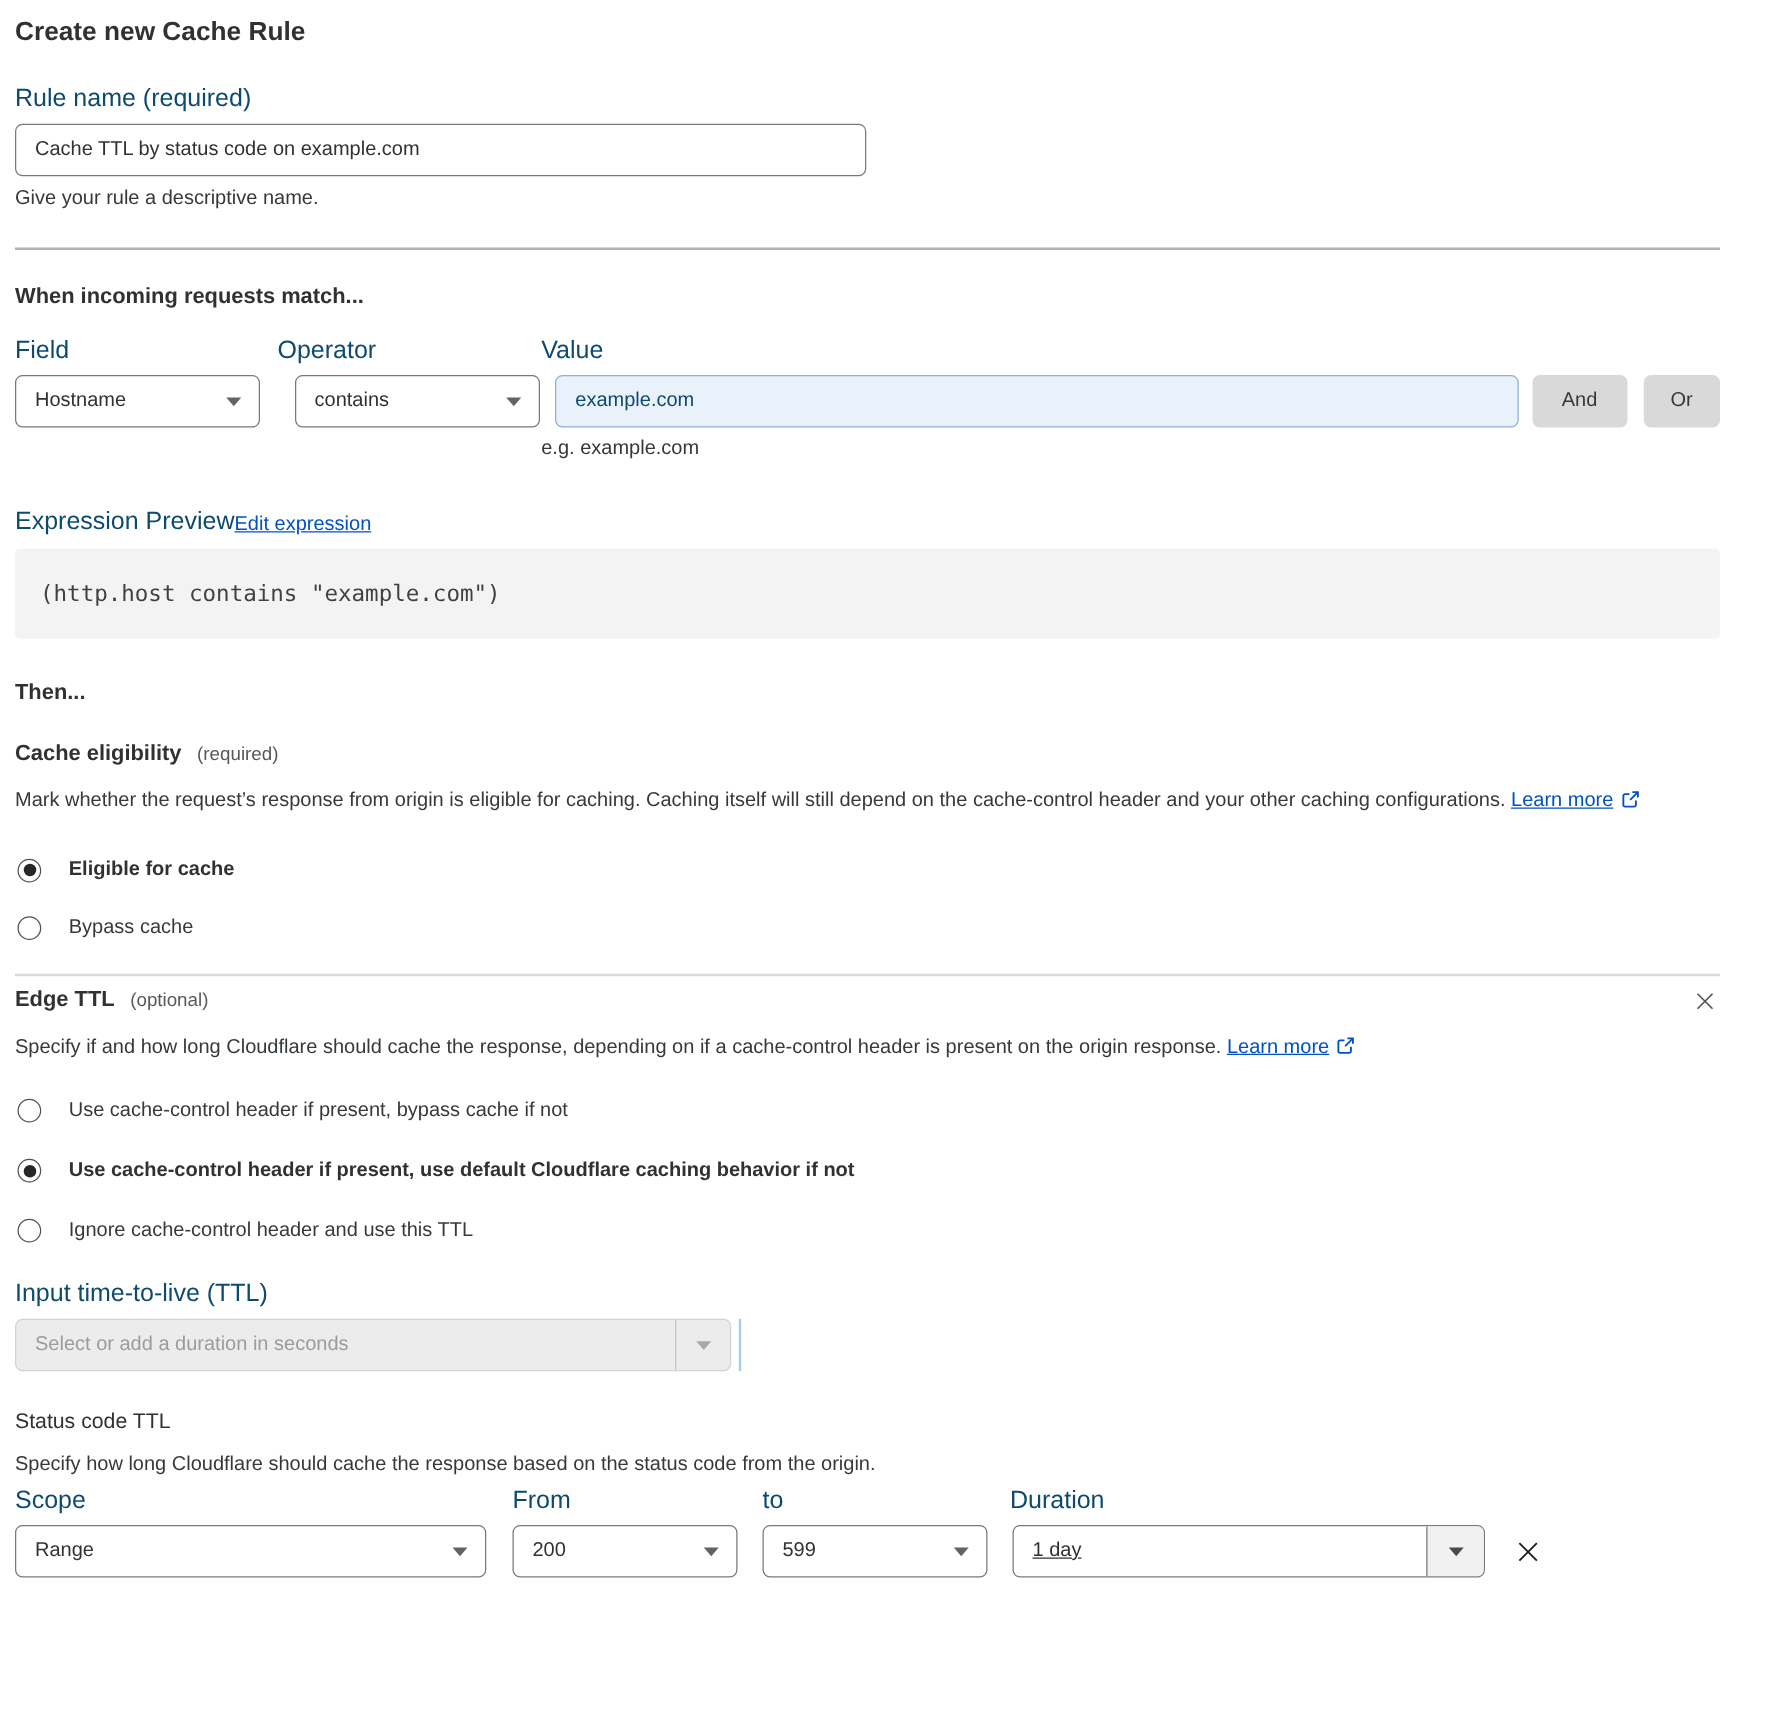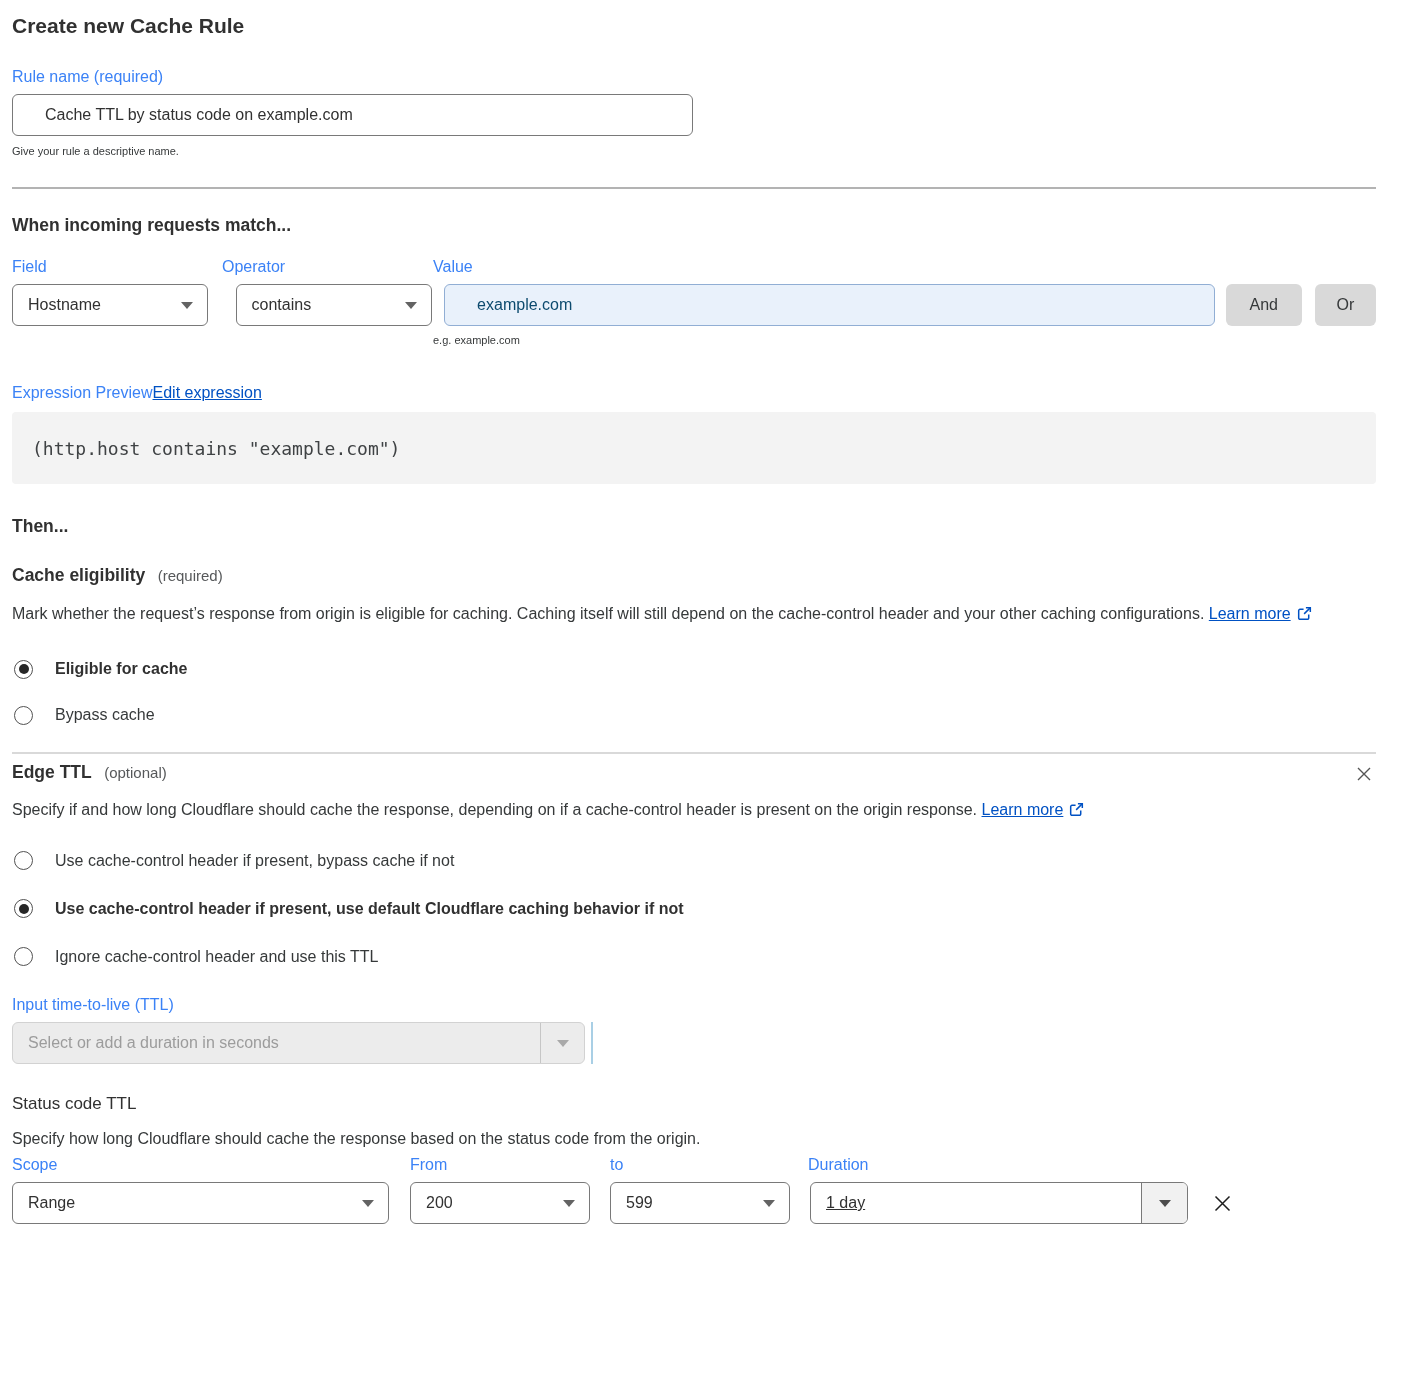--- a/index.html
+++ b/index.html
@@ -7,27 +7,27 @@
   body {
     width: 1412px; height: 1376px; overflow: hidden;
     background: #ffffff; color: #313131;
     font-family: "Liberation Sans", sans-serif;
     font-size: 16px;
   }
   .container { padding: 14px 36px 0 12px; }
 
   .page-title { font-size: 21px; font-weight: 700; color: #313131; }
 
-  .field-label { font-size: 16px; color: #3b82f6; }
-  .help-text { font-size: 11px; color: #36393a; }
+  .field-label { font-size: 20px; color: #0c4a6e; }
+  .help-text { font-size: 16px; color: #36393a; }
 
   .text-input {
     height: 42px; border: 1px solid #797979; border-radius: 6px;
     font-family: "Liberation Sans", sans-serif; font-size: 16px; color: #313131;
-    padding: 0 32px; background: #fff; outline: none; display: block;
+    padding: 0 15px; background: #fff; outline: none; display: block;
   }
   .rule-name-input { width: 681px; margin-top: 8px; }
 
   .divider { border: none; height: 0; margin: 0; }
   .divider-strong { border-top: 2px solid #b3b3b3; }
   .divider-light { border-top: 2px solid #d9d9d9; }
 
   .section-heading { font-size: 17.5px; font-weight: 700; color: #313131; }
   .tag { font-size: 15px; font-weight: 400; color: #56585a; margin-left: 8px; }
 

